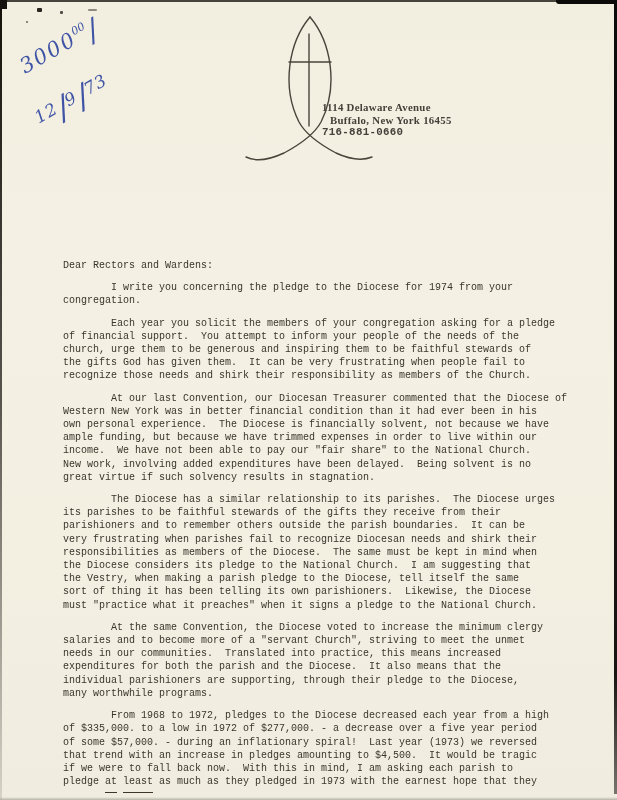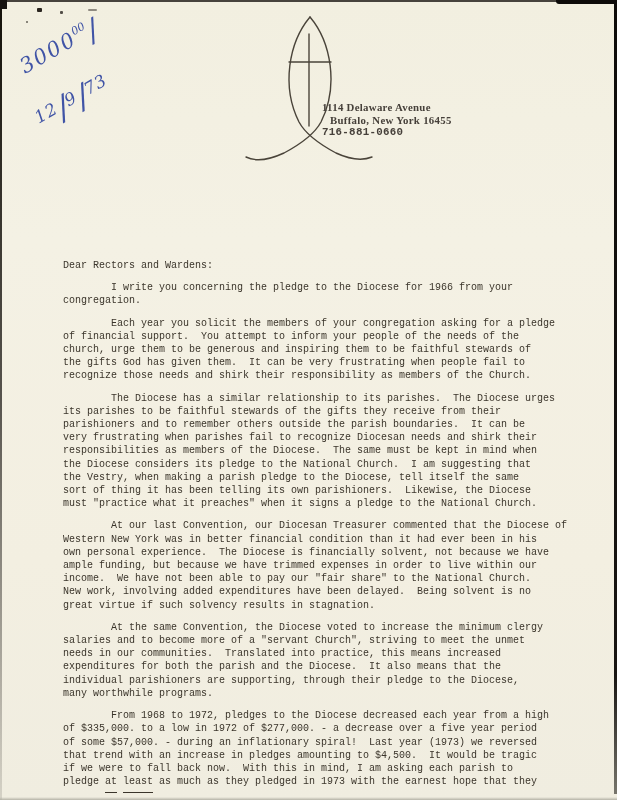--- a/index.html
+++ b/index.html
@@ -87,43 +87,43 @@
   </svg>
 
   <div class="address">
     <div class="addr-1">1114 Delaware Avenue</div>
     <div class="addr-2">Buffalo, New York 16455</div>
     <div class="addr-3">716-881-0660</div>
   </div>
 
   <div class="letter">
     <div class="salutation">Dear Rectors and Wardens:</div>
-    <div class="para">        I write you concerning the pledge to the Diocese for 1966 from your
+    <div class="para">        I write you concerning the pledge to the Diocese for 1974 from your
 congregation.</div>
     <div class="para">        Each year you solicit the members of your congregation asking for a pledge
 of financial support.  You attempt to inform your people of the needs of the
 church, urge them to be generous and inspiring them to be faithful stewards of
 the gifts God has given them.  It can be very frustrating when people fail to
 recognize those needs and shirk their responsibility as members of the Church.</div>
+    <div class="para">        At our last Convention, our Diocesan Treasurer commented that the Diocese of
+Western New York was in better financial condition than it had ever been in his
+own personal experience.  The Diocese is financially solvent, not because we have
+ample funding, but because we have trimmed expenses in order to live within our
+income.  We have not been able to pay our "fair share" to the National Church.
+New work, involving added expenditures have been delayed.  Being solvent is no
+great virtue if such solvency results in stagnation.</div>
     <div class="para">        The Diocese has a similar relationship to its parishes.  The Diocese urges
 its parishes to be faithful stewards of the gifts they receive from their
 parishioners and to remember others outside the parish boundaries.  It can be
 very frustrating when parishes fail to recognize Diocesan needs and shirk their
 responsibilities as members of the Diocese.  The same must be kept in mind when
 the Diocese considers its pledge to the National Church.  I am suggesting that
 the Vestry, when making a parish pledge to the Diocese, tell itself the same
 sort of thing it has been telling its own parishioners.  Likewise, the Diocese
 must "practice what it preaches" when it signs a pledge to the National Church.</div>
-    <div class="para">        At our last Convention, our Diocesan Treasurer commented that the Diocese of
-Western New York was in better financial condition than it had ever been in his
-own personal experience.  The Diocese is financially solvent, not because we have
-ample funding, but because we have trimmed expenses in order to live within our
-income.  We have not been able to pay our "fair share" to the National Church.
-New work, involving added expenditures have been delayed.  Being solvent is no
-great virtue if such solvency results in stagnation.</div>
     <div class="para">        At the same Convention, the Diocese voted to increase the minimum clergy
 salaries and to become more of a "servant Church", striving to meet the unmet
 needs in our communities.  Translated into practice, this means increased
 expenditures for both the parish and the Diocese.  It also means that the
 individual parishioners are supporting, through their pledge to the Diocese,
 many worthwhile programs.</div>
     <div>
       <div class="para" style="margin-bottom:0;">        From 1968 to 1972, pledges to the Diocese decreased each year from a high
 of $335,000. to a low in 1972 of $277,000. - a decrease over a five year period
 of some $57,000. - during an inflationary spiral!  Last year (1973) we reversed

